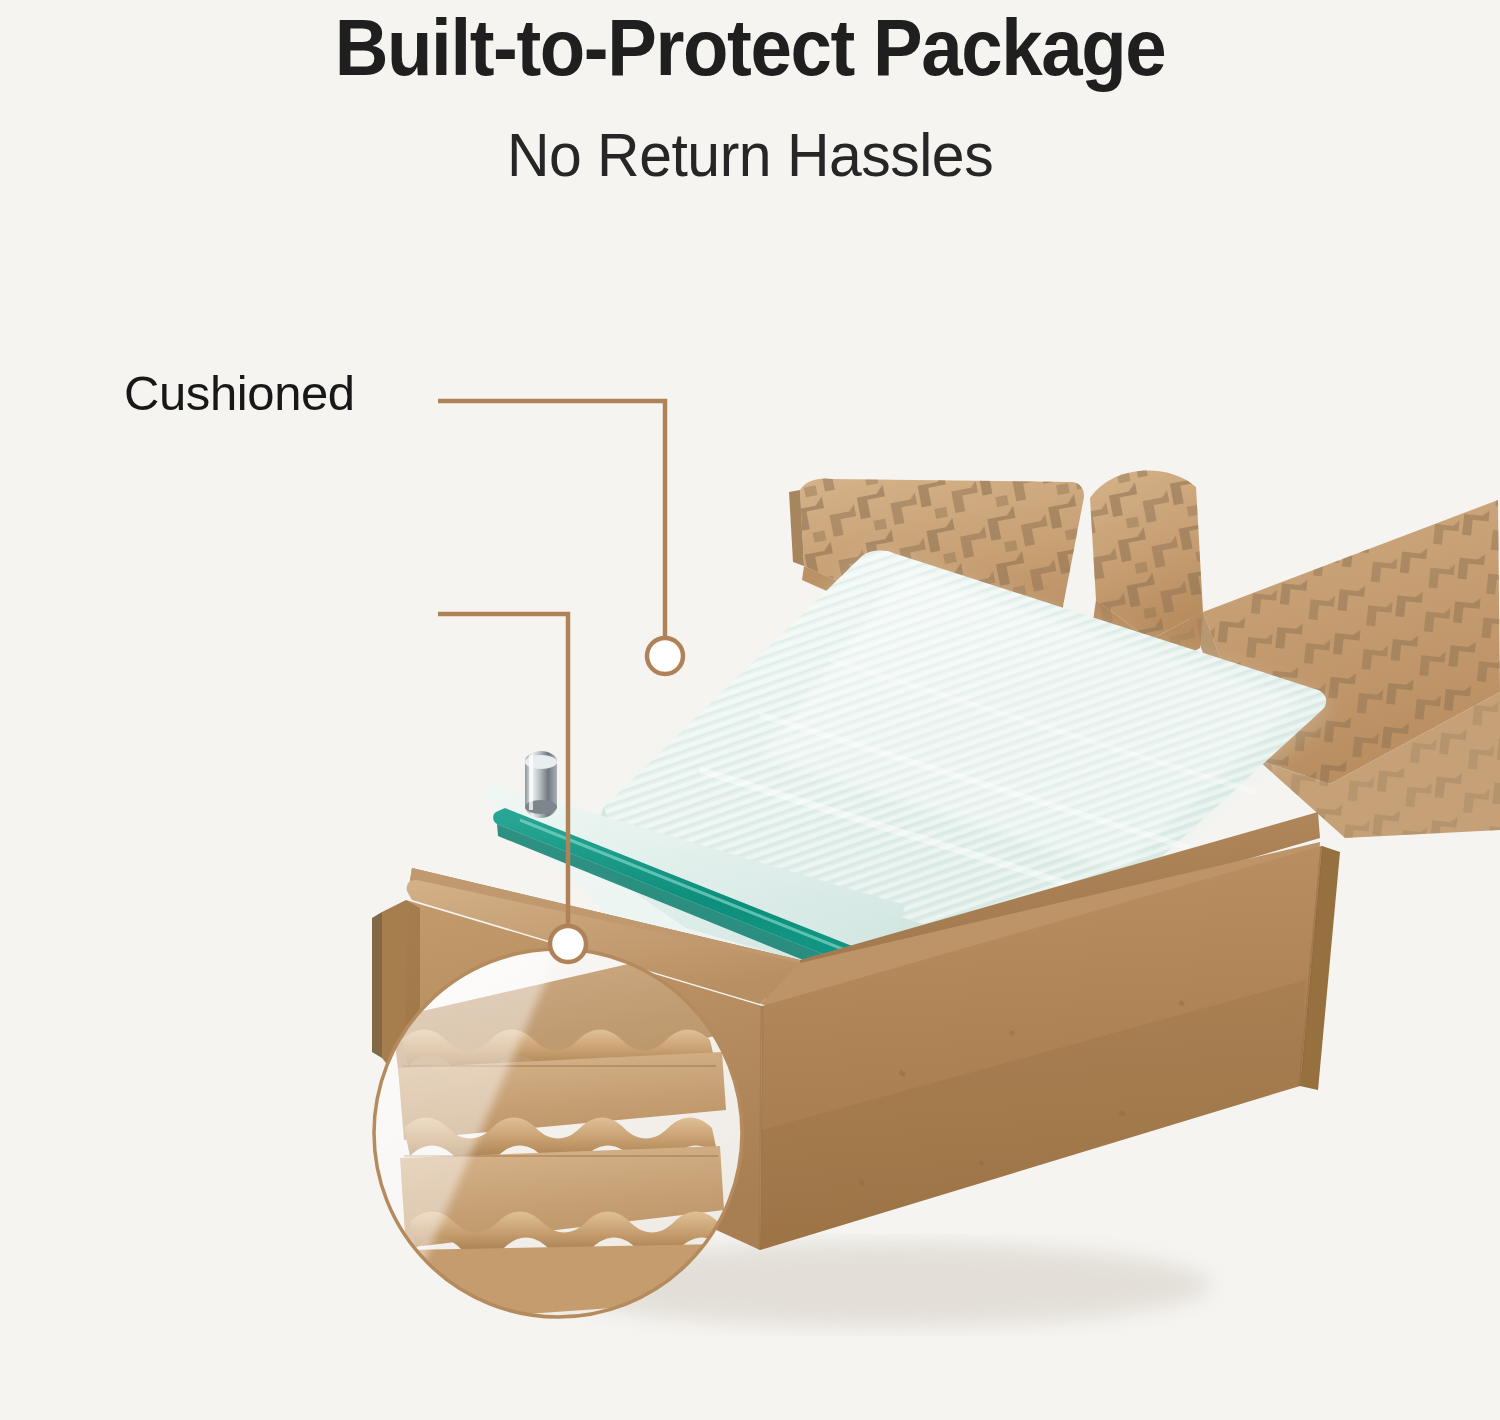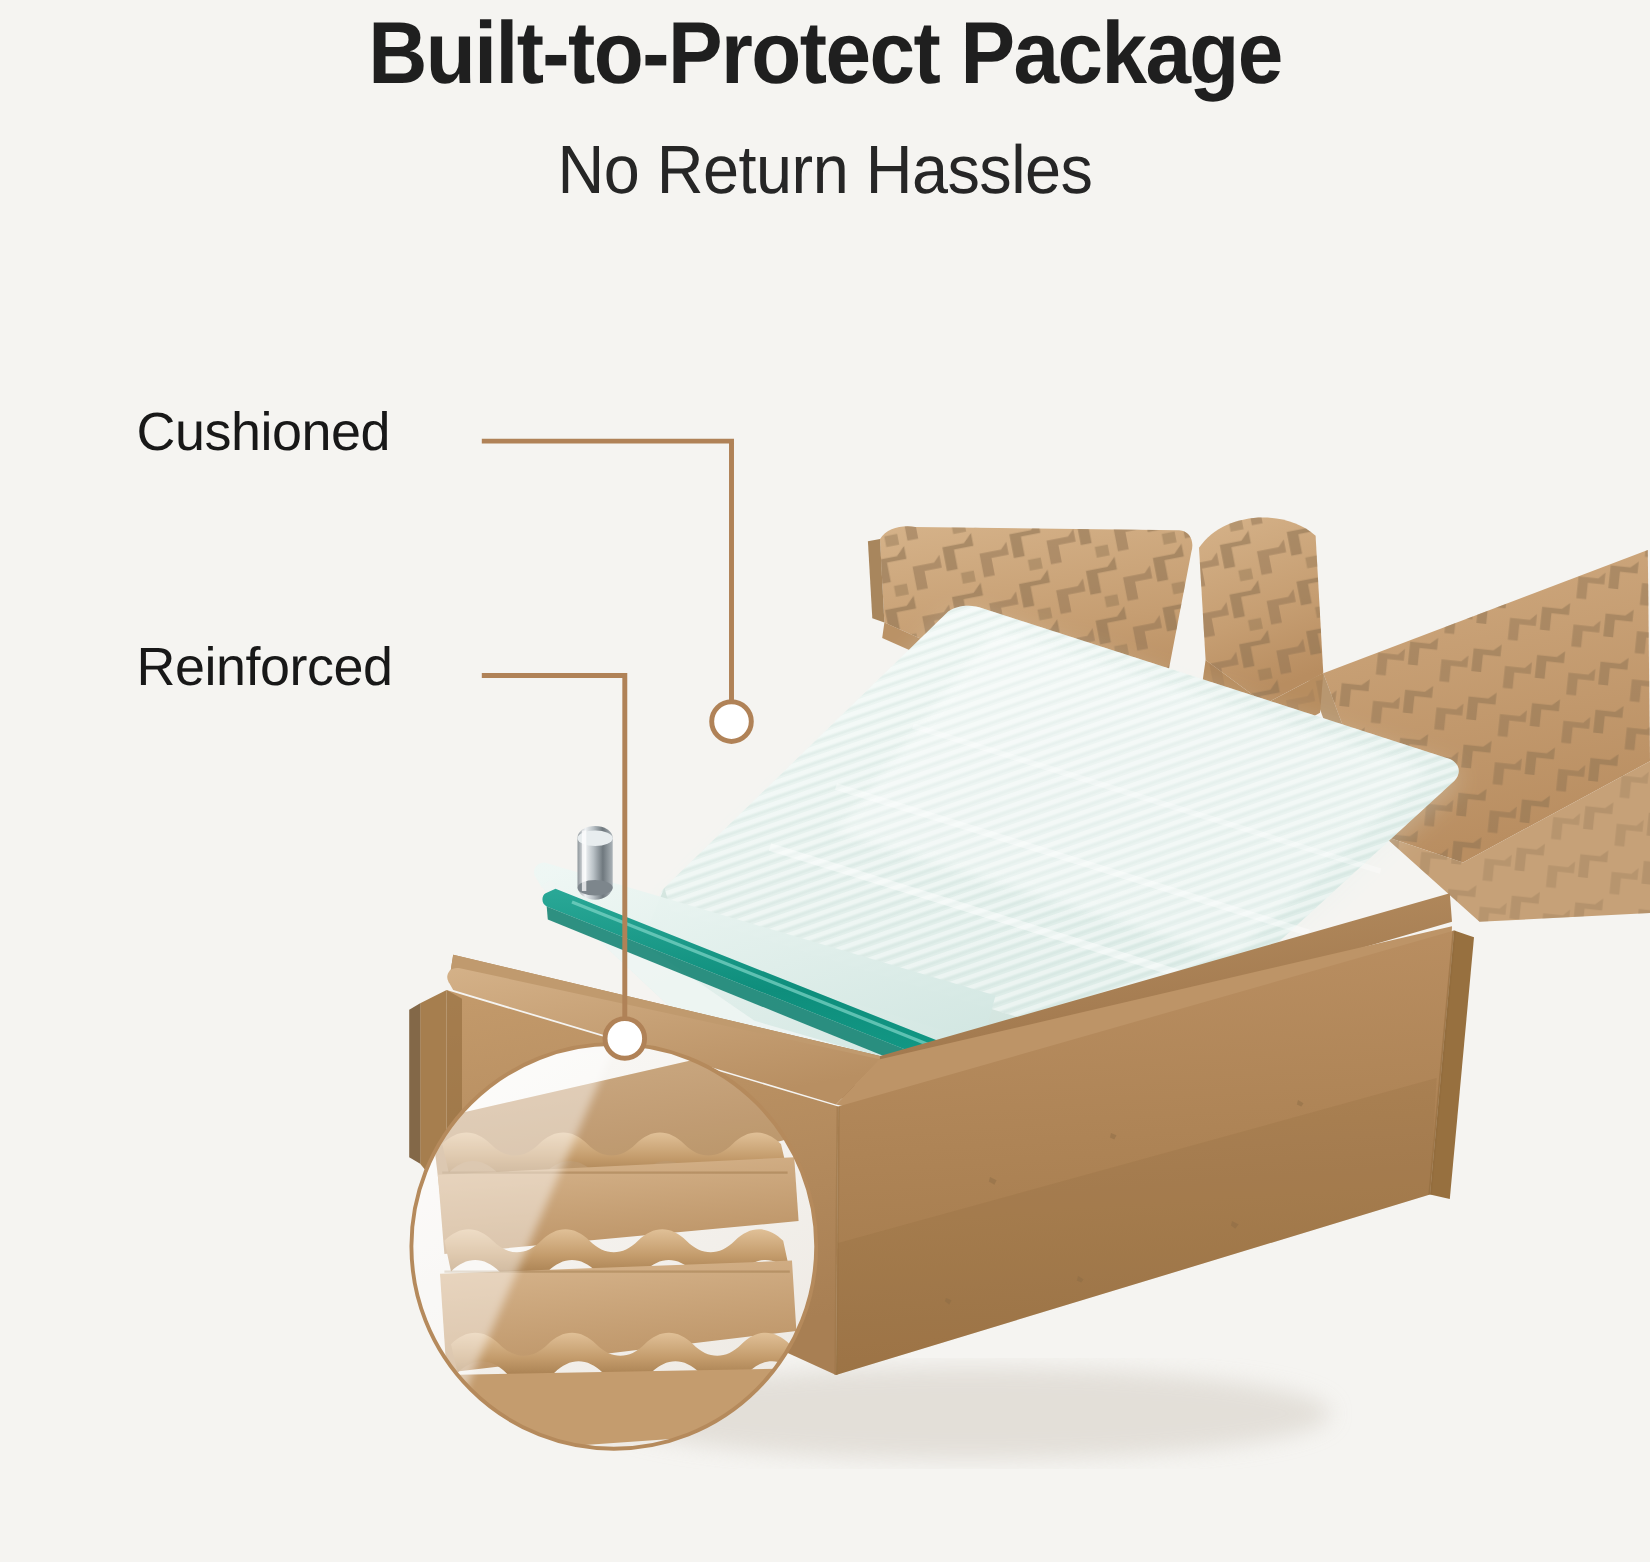--- a/index.html
+++ b/index.html
@@ -346,15 +346,14 @@
       <path d="M438 614 L568 614 L568 926"></path>
     </g>
     <circle cx="665" cy="656" r="18" fill="#ffffff" stroke="#b08257" stroke-width="4.5"></circle>
     <circle cx="568" cy="944" r="18" fill="#ffffff" stroke="#b08257" stroke-width="4.5"></circle>
   </svg>
 
   <div class="title">Built-to-Protect Package</div>
   <div class="subtitle">No Return Hassles</div>
 
   <div class="callout-label" id="lbl-cushioned">Cushioned</div>
-  <div class="callout-label" id="lbl-reinforced">Reinforced</div>
 
 </div>
 
 </body></html>

